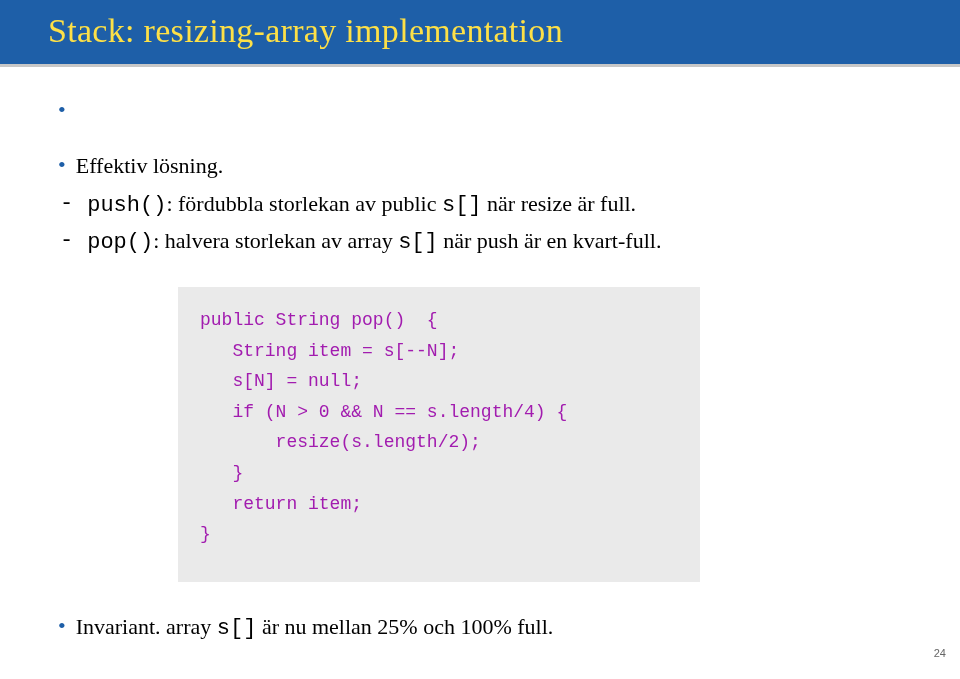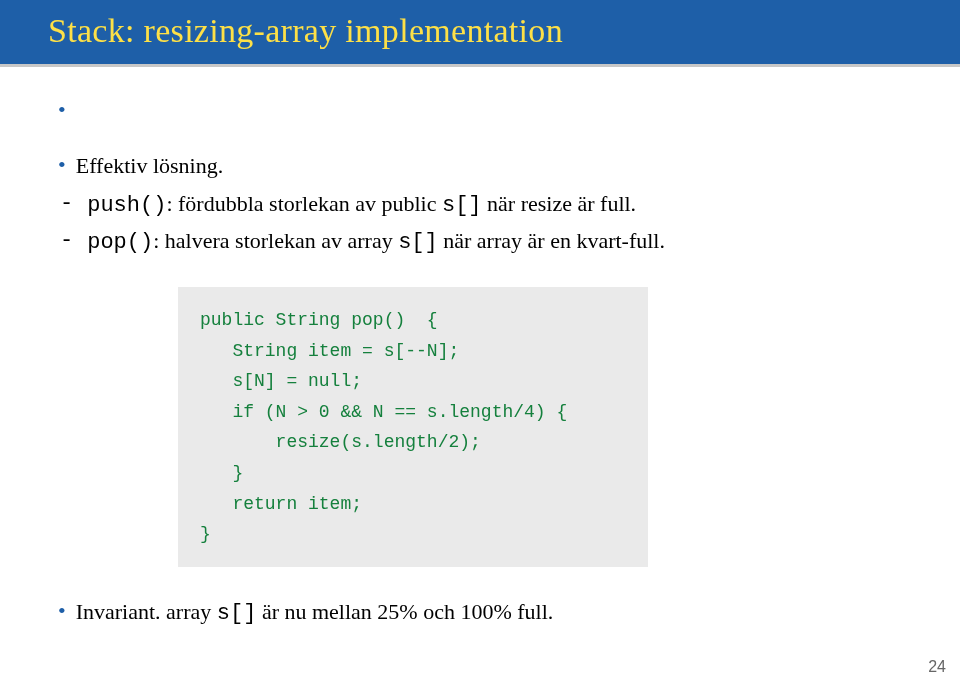--- a/index.html
+++ b/index.html
@@ -70,33 +70,33 @@
       margin-right: 14px;
       margin-left: 2px;
     }
     .mono {
       font-family: "Courier New", monospace;
       text-align: center;
     }
     .code-box {
       background: #eaeaea;
       margin: 22px 0 30px 120px;
-      padding: 18px 22px 17px 22px;
-      width: 470px;
+      padding: 18px 22px 32px 22px;
+      width: 522px;
       font-family: "Courier New", monospace;
       font-size: 18px;
       line-height: 1.7;
-      color: #15803d;
+      color: #a21caf;
       white-space: pre;
     }
     .page-num {
       position: absolute;
       right: 14px;
-      bottom: 4px;
-      font-size: 16px;
+      bottom: 20px;
+      font-size: 11px;
       color: #666;
       font-family: Arial, sans-serif;
       line-height: 1;
     }
   </style>
 </head>
 <body>
 
 <div class="header-bar">
   <div class="slide-title">Stack:  resizing-array implementation</div>
@@ -118,21 +118,21 @@
   <div class="dash-list">
     <div class="dash-row">
       <span class="dash">-</span>
       <span>
         <span class="mono">push()</span><span>: fördubbla storlekan av public </span><span class="mono">s[]</span><span> när resize är full.</span>
       </span>
     </div>
     <div class="dash-row">
       <span class="dash">-</span>
       <span>
-        <span class="mono">pop()</span><span>:  halvera storlekan av array </span><span class="mono">s[]</span><span> när array är </span><span class="highlight">en kvart-full</span><span>.</span>
+        <span class="mono">pop()</span><span>:  halvera storlekan av array </span><span class="mono">s[]</span><span> när push är </span><span class="highlight">en kvart-full</span><span>.</span>
       </span>
     </div>
   </div>
 
   <div class="code-box">public String pop()  {
    String item = s[--N];
    s[N] = null;
    if (N &gt; 0 &amp;&amp; N == s.length/4) {
        resize(s.length/2);
    }

